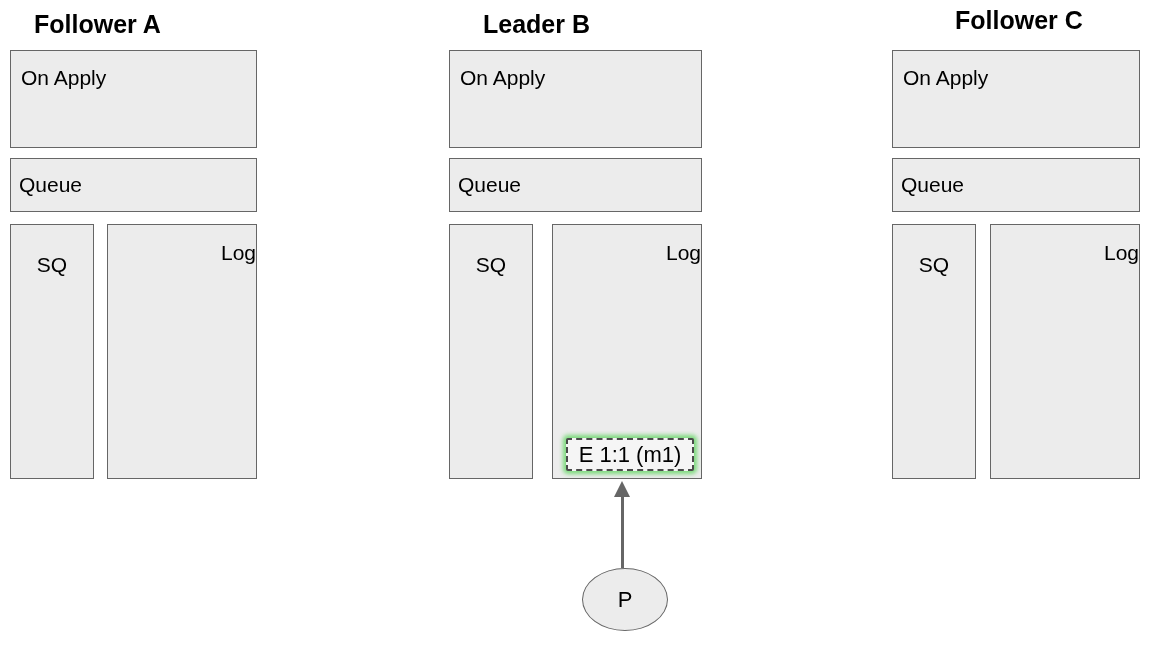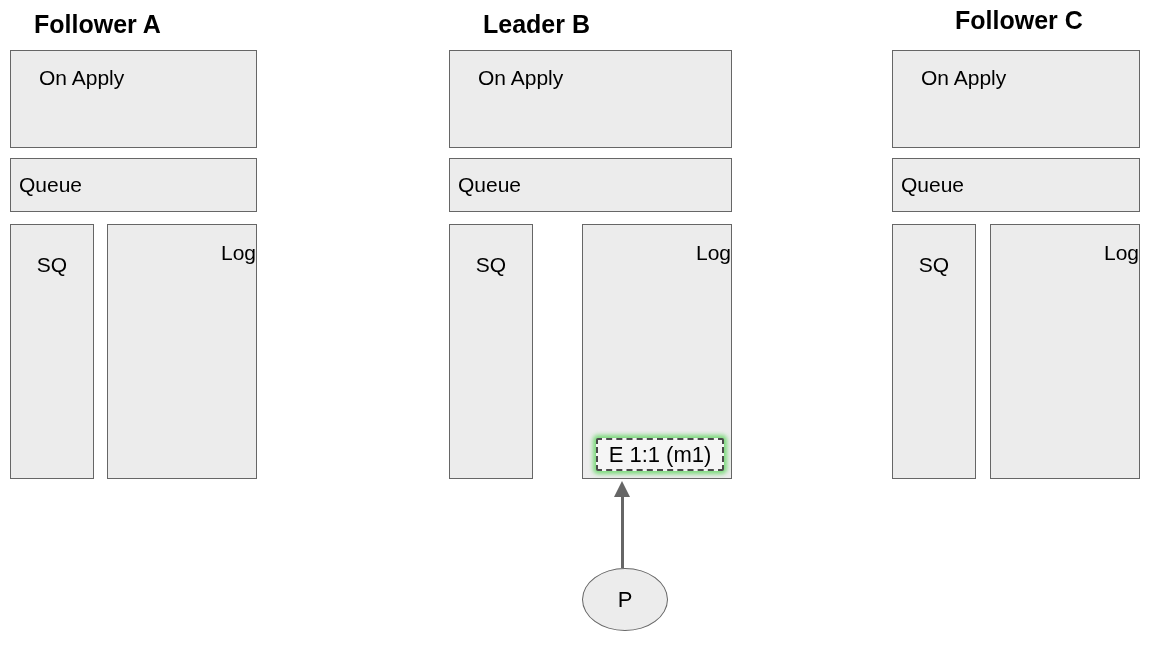--- a/index.html
+++ b/index.html
@@ -19,42 +19,42 @@
   .canvas {
     position: relative;
     width: 1154px;
     height: 651px;
     background: var(--bg);
     overflow: hidden;
   }
 
   .node { position: absolute; top: 0; height: 651px; }
   #node-a { left: 10px;  width: 247px; }
-  #node-b { left: 449px; width: 283px; }
+  #node-b { left: 449px; width: 253px; }
   #node-c { left: 892px; width: 248px; }
 
   .node-title {
     position: absolute;
     top: 9px; left: 24px;
     font-size: 25px;
     font-weight: bold;
     line-height: 30px;
     white-space: nowrap;
   }
   #node-b .node-title { left: 34px; }
   #node-c .node-title { top: 5px; left: 25px; margin-left: 38px; }
 
   .box {
     position: absolute;
     background: var(--box-fill);
     border: 1.5px solid var(--box-stroke);
     font-size: 21px;
     line-height: 24px;
   }
-  .box-onapply { top: 50px;  left: 0; right: 0; height: 98px; padding: 15px 0 0 28px; }
+  .box-onapply { top: 50px;  left: 0; right: 0; height: 98px; padding: 15px 0 0 10px; }
   .box-queue   { top: 158px; left: 0; right: 0; height: 54px; display: flex; align-items: center; padding-left: 8px; }
   .box-sq      { top: 224px; left: 0;  width: 84px;  height: 255px; text-align: center; padding-top: 28px; }
   .box-log     { top: 224px; right: 0; width: 150px; height: 255px; text-align: right; padding-top: 16px; }
 
   .log-entry {
     position: absolute;
     left: 13px;
     bottom: 7px;
     width: 128px;
     height: 33px;

